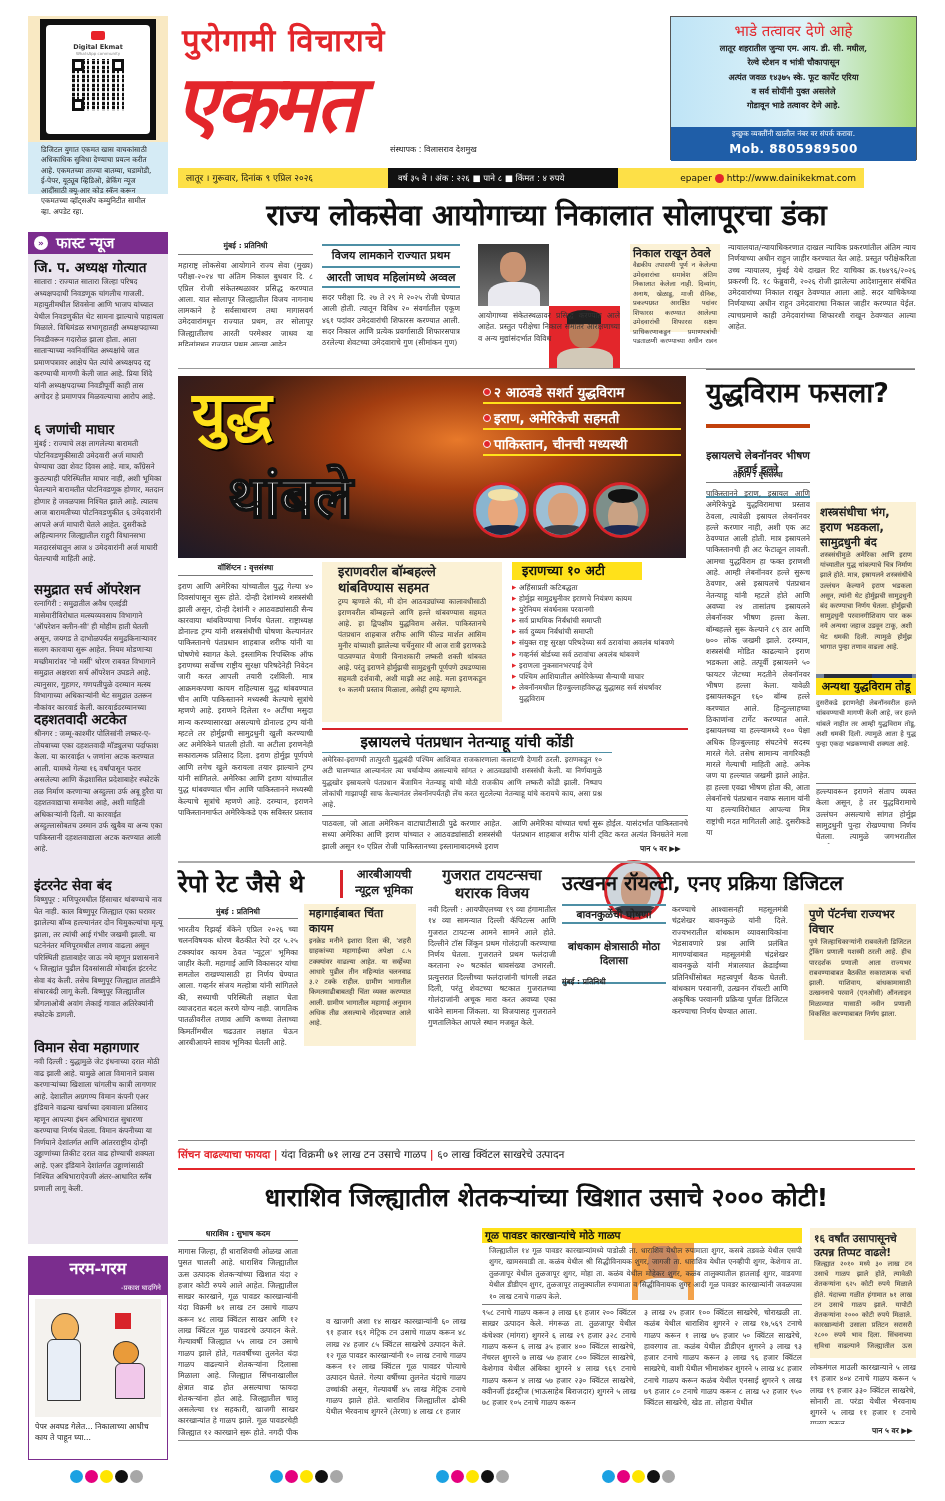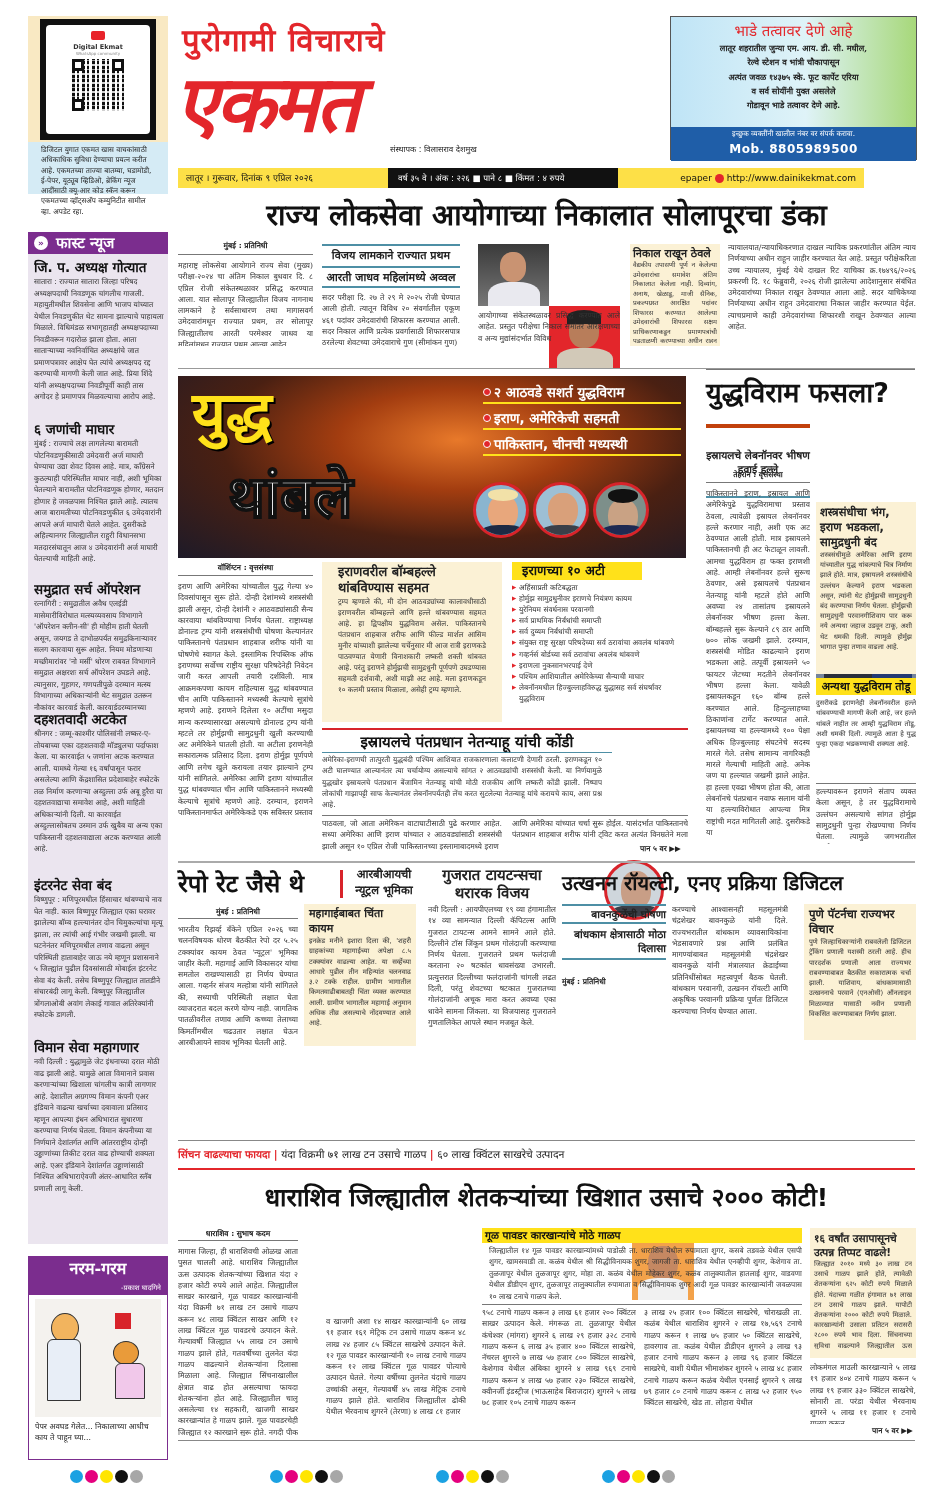--- a/index.html
+++ b/index.html
@@ -170,21 +170,21 @@
 <div class="abs photo" style="left:478px;top:244px;width:71px;height:62px;background:linear-gradient(#3a3a3a,#777)">
   <div style="position:absolute;left:22px;top:8px;width:26px;height:30px;border-radius:45%;background:#c99372"></div>
   <div style="position:absolute;left:10px;top:38px;width:52px;height:30px;background:#e9e9ef;border-radius:40% 40% 0 0"></div>
 </div>
 <div class="abs photo" style="left:549px;top:244px;width:71px;height:62px;background:#e3262b">
   <div style="position:absolute;left:20px;top:8px;width:30px;height:34px;border-radius:45%;background:#b87d5a"></div>
   <div style="position:absolute;left:18px;top:4px;width:34px;height:14px;border-radius:50% 50% 0 0;background:#222"></div>
   <div style="position:absolute;left:8px;top:42px;width:56px;height:26px;background:#d2c9b8;border-radius:40% 40% 0 0"></div>
 </div>
 <div class="abs txt ser" style="left:478px;top:310px;width:142px;height:36px">आयोगाच्या संकेतस्थळावर प्रसिद्ध करण्यात आले आहेत. प्रस्तुत परीक्षेचा निकाल समांतर आरक्षणाच्या व अन्य मुद्यांसंदर्भात विविध</div>
-<div class="abs yellowbox" style="left:630px;top:244px;width:90px;height:102px;padding:2px 3px">
+<div class="abs yellowbox" style="left:630px;top:244px;width:90px;height:88px;padding:2px 3px">
   <div style="font-size:11px;font-weight:bold;line-height:15px">निकाल राखून ठेवले</div>
   <div class="txt" style="font-size:6.6px;line-height:9.5px;height:82px">वैद्यकीय तपासणी पूर्ण न केलेल्या उमेदवारांचा समावेश अंतिम निकालात केलेला नाही. दिव्यांग, अनाथ, खेळाडू, माजी सैनिक, प्रकल्पग्रस्त आरक्षित पदांवर शिफारस करण्यात आलेल्या उमेदवारांची शिफारस सक्षम प्राधिकरणाकडून प्रमाणपत्रांची पडताळणी करण्याच्या अधीन राहून करण्यात येत आहे, अशी माहिती लोकसेवा आयोगाचे उपसचिव सं. पां. देशमुख यांनी परिपत्रकाद्वारे दिली.</div>
 </div>
 <div class="abs txt ser" style="left:728px;top:242px;width:188px;height:104px">न्यायालयात/न्यायाधिकरणात दाखल न्यायिक प्रकरणांतील अंतिम न्याय निर्णयाच्या अधीन राहून जाहीर करण्यात येत आहे. प्रस्तुत परीक्षेकरिता उच्च न्यायालय, मुंबई येथे दाखल रिट याचिका क्र.१७४९६/२०२६ प्रकरणी दि. १८ फेब्रुवारी, २०२६ रोजी झालेल्या आदेशानुसार संबंधित उमेदवारांच्या निकाल राखून ठेवण्यात आला आहे. सदर याचिकेच्या निर्णयाच्या अधीन राहून उमेदवाराचा निकाल जाहीर करण्यात येईल. त्याचप्रमाणे काही उमेदवारांच्या शिफारशी राखून ठेवण्यात आल्या आहेत.</div>
 <div class="abs grayrule" style="left:178px;top:368px;width:737px;height:1px;background:#999"></div>
 
 <div class="abs hero">
   <div class="herobig1">युद्ध</div>
   <div class="herobig2">थांबले</div>
   <div class="herobul" style="top:6px"><i></i><span>२ आठवडे सशर्त युद्धविराम</span></div>
@@ -275,23 +275,23 @@
 <div class="abs txt ser" style="left:178px;top:924px;width:120px;height:210px">भारतीय रिझर्व्ह बँकेने एप्रिल २०२६ च्या चलनविषयक धोरण बैठकीत रेपो दर ५.२५ टक्क्यांवर कायम ठेवत 'न्यूट्रल' भूमिका जाहीर केली. महागाई आणि विकासदर यांचा समतोल राखण्यासाठी हा निर्णय घेण्यात आला. गव्हर्नर संजय मल्होत्रा यांनी सांगितले की, सध्याची परिस्थिती लक्षात घेता व्याजदरात बदल करणे योग्य नाही. जागतिक पातळीवरील तणाव आणि कच्च्या तेलाच्या किमतींमधील चढउतार लक्षात घेऊन आरबीआयने सावध भूमिका घेतली आहे.</div>
 <div class="abs yellowbox" style="left:304px;top:904px;width:112px;height:142px;padding:2px 5px">
   <div style="font-size:11px;font-weight:bold;line-height:15px">महागाईबाबत चिंता कायम</div>
   <div class="txt" style="font-size:6.9px;line-height:10.3px;height:120px">इनक्रेड मनीने इशारा दिला की, 'शहरी ग्राहकांच्या महागाईच्या अपेक्षा ८.५ टक्क्यांवर वाढल्या आहेत. या सर्व्हेच्या आधारे पुढील तीन महिन्यांत चलनवाढ ३.२ टक्के राहील. ग्रामीण भागातील किमतवाढीबाबतही चिंता व्यक्त करण्यात आली. ग्रामीण भागातील महागाई अनुमान अधिक तीव्र असल्याचे नोंदवण्यात आले आहे.</div>
 </div>
 
 <div class="abs" style="left:428px;top:866px;width:128px;text-align:center;font-size:15px;font-weight:bold;line-height:18px">गुजरात टायटन्सचा थरारक विजय</div>
 <div class="abs txt ser" style="left:428px;top:904px;width:128px;height:230px">नवी दिल्ली : आयपीएलच्या १९ व्या हंगामातील १४ व्या सामन्यात दिल्ली कॅपिटल्स आणि गुजरात टायटन्स आमने सामने आले होते. दिल्लीने टॉस जिंकून प्रथम गोलंदाजी करण्याचा निर्णय घेतला. गुजरातने प्रथम फलंदाजी करताना २० षटकांत धावसंख्या उभारली. प्रत्युत्तरात दिल्लीच्या फलंदाजांनी चांगली लढत दिली, परंतु शेवटच्या षटकात गुजरातच्या गोलंदाजांनी अचूक मारा करत अवघ्या एका धावेने सामना जिंकला. या विजयासह गुजरातने गुणतालिकेत आपले स्थान मजबूत केले.</div>
 
 <div class="abs h1" style="left:562px;top:866px;font-size:20px;line-height:34px">उत्खनन रॉयल्टी, एनए प्रक्रिया डिजिटल</div>
-<div class="abs" style="left:562px;top:904px;width:104px;border-top:2px solid #4e8fa5;border-bottom:2px solid #4e8fa5;text-align:right">
+<div class="abs" style="left:562px;top:904px;width:104px;border-top:2px solid #4e8fa5;border-bottom:2px solid #4e8fa5;text-align:center">
   <div style="font-size:10.5px;font-weight:bold;line-height:16px;border-bottom:2px solid #4e8fa5">बावनकुळेंची घोषणा</div>
-  <div style="font-size:10.5px;font-weight:bold;line-height:14px;padding:3px 0">बांधकाम क्षेत्रासाठी मोठा दिलासा</div>
+  <div style="font-size:10.5px;font-weight:bold;line-height:14px;padding:15px 0">बांधकाम क्षेत्रासाठी मोठा दिलासा</div>
 </div>
 <div class="abs byline" style="left:562px;top:976px;width:60px;text-align:left">मुंबई : प्रतिनिधी</div>
 <div class="abs photo" style="left:632px;top:974px;width:62px;height:62px;background:#f3a24a">
   <div style="position:absolute;left:16px;top:8px;width:30px;height:34px;border-radius:45%;background:#c58862"></div>
   <div style="position:absolute;left:6px;top:40px;width:50px;height:24px;background:#f1f1f1;border-radius:40% 40% 0 0"></div>
 </div>
 <div class="abs txt ser" style="left:672px;top:904px;width:116px;height:230px">करण्याचे आश्वासनही महसूलमंत्री चंद्रशेखर बावनकुळे यांनी दिले. राज्यभरातील बांधकाम व्यावसायिकांना भेडसावणारे प्रश्न आणि प्रलंबित मागण्यांबाबत महसूलमंत्री चंद्रशेखर बावनकुळे यांनी मंत्रालयात क्रेडाईच्या प्रतिनिधींसोबत महत्त्वपूर्ण बैठक घेतली. बांधकाम परवानगी, उत्खनन रॉयल्टी आणि अकृषिक परवानगी प्रक्रिया पूर्णतः डिजिटल करण्याचा निर्णय घेण्यात आला.</div>
 <div class="abs yellowbox" style="left:804px;top:904px;width:112px;height:136px;padding:3px 5px">
   <div style="font-size:11.5px;font-weight:bold;line-height:15px">पुणे पॅटर्नचा राज्यभर विचार</div>
   <div class="txt" style="font-size:6.8px;line-height:10.3px;height:100px">पुणे जिल्हाधिकाऱ्यांनी राबवलेली डिजिटल ट्रॅकिंग प्रणाली यशस्वी ठरली आहे. हीच पारदर्शक प्रणाली आता राज्यभर राबवण्याबाबत बैठकीत सकारात्मक चर्चा झाली. याशिवाय, बांधकामासाठी उत्खननाचे परवाने (एनओसी) ऑनलाइन मिळाव्यात यासाठी नवीन प्रणाली विकसित करण्याबाबत निर्णय झाला.</div>

